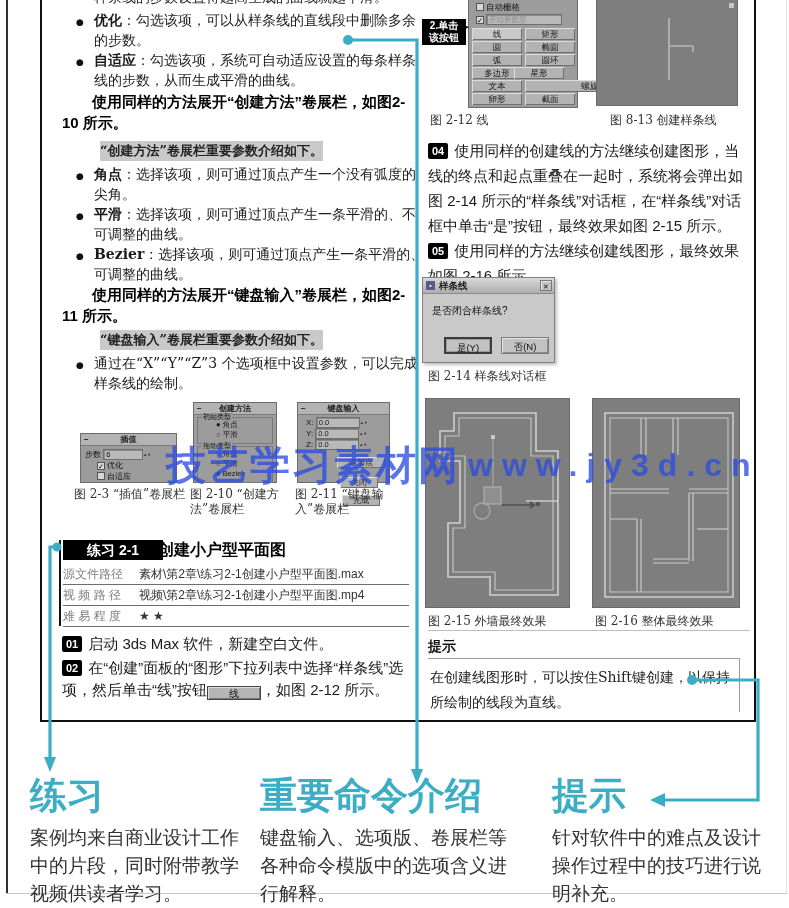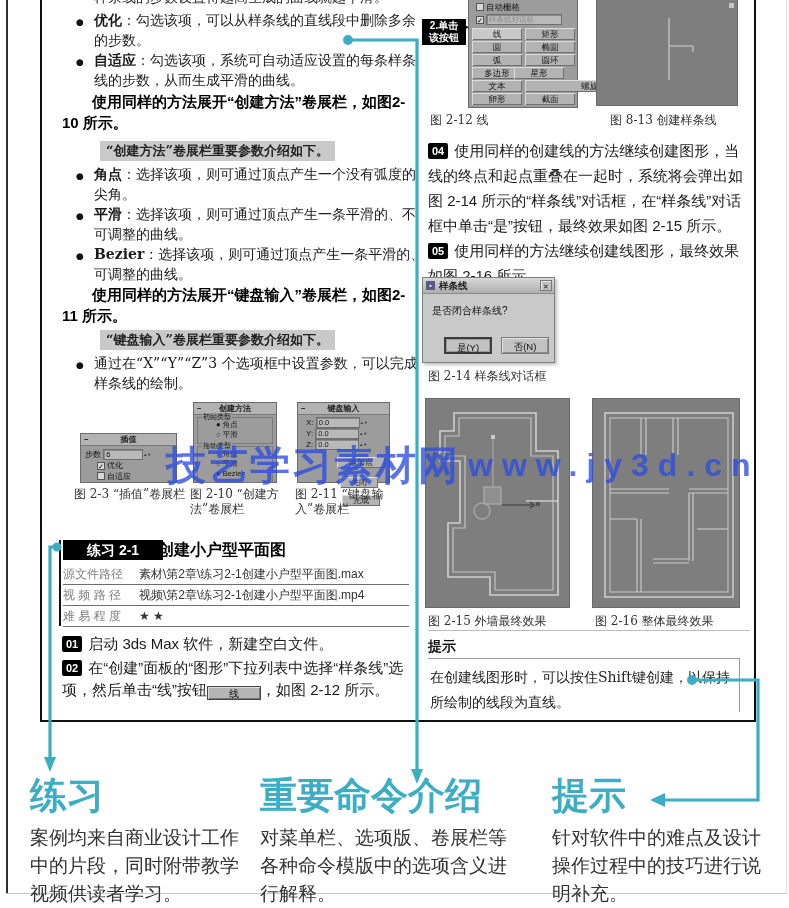--- a/index.html
+++ b/index.html
@@ -13,21 +13,21 @@
   .frame-bottom{left:6px;top:893px;width:781px;height:1px;background:#c9c9c9;}
   .frame-right{left:786px;top:0;width:1px;height:893px;background:#e4e4e4;}
   
   .page-border{left:40px;top:-14px;width:716px;height:736px;border:2px solid #101010;box-sizing:border-box;background:#fff;}
   
   .col-left{left:62px;top:0;width:350px;height:722px;}
   .col-right{left:428px;top:0;width:325px;height:722px;}
   .blt{position:absolute;left:12px;width:332px;padding-left:20px;font:14px/20px "DejaVu Serif",serif;color:#1b1b1b;}
   .blt .dot{position:absolute;left:2px;top:2px;font-size:9px;color:#111;}
   .para{position:absolute;left:0;width:350px;font-weight:bold;font-size:15px;line-height:21px;color:#000;text-indent:2em;}
-  .hl{position:absolute;left:38px;background:#c9c9c9;font:bold 13px/16px "DejaVu Serif",serif;color:#222;padding:2px 6px;white-space:nowrap;}
+  .hl{position:absolute;left:38px;background:#c9c9c9;font:bold 13px/16px "DejaVu Serif",serif;color:#222;padding:2px 0;white-space:nowrap;}
   .cap{position:absolute;font:12px/15px "DejaVu Serif",serif;color:#333;}
   .stepline{position:absolute;left:0;font-size:15px;color:#1a1a1a;}
   .stepnum{display:inline-block;background:#000;color:#fff;font:bold 11px/14px "Liberation Sans",sans-serif;padding:1px 4px;border-radius:2px;margin-right:6px;vertical-align:1px;}
   
   .ex-rule{position:absolute;left:-3px;top:540px;width:2px;height:86px;background:#111;}
   .ex-badge{position:absolute;left:1px;top:540px;background:#000;color:#fff;font:bold 14px/18px "Liberation Sans",sans-serif;padding:1px 24px;}
   .ex-title{position:absolute;left:96px;top:540px;font:bold 16px/20px "Liberation Sans",sans-serif;color:#000;}
   .ex-row{position:absolute;left:1px;width:346px;height:20px;border-bottom:1px solid #6e6e6e;font-size:12px;line-height:20px;}
   .ex-row .lb{color:#808080;display:inline-block;width:76px;}
   .ex-row .vl{color:#333;}
@@ -175,21 +175,21 @@
   </div>
 </div>
 
 <div class="abs col-right">
 
   <div class="mxpanel" style="left:40px;top:0;width:110px;height:108px;border-top:none;">
     <div class="mxrow" style="margin-top:2px;padding-left:7px;font-size:8.5px;">
       <span class="cbx"></span><span>自动栅格</span>
     </div>
     <div class="mxrow" style="padding-left:7px;font-size:8.5px;margin-top:1px;">
-      <span class="cbx">✓</span><span class="mxfield" style="width:70px;color:#8d8d8d;">样条线对话框</span>
+      <span class="cbx">✓</span><span class="mxfield" style="width:70px;color:#8d8d8d;">开始新图形</span>
     </div>
     <div style="position:relative;height:80px;margin-top:3px;">
       <span class="f12btn sel" style="left:3px;top:0;">线</span>
       <span class="f12btn" style="left:56px;top:0;">矩形</span>
       <span class="f12btn" style="left:3px;top:13px;">圆</span>
       <span class="f12btn" style="left:56px;top:13px;">椭圆</span>
       <span class="f12btn" style="left:3px;top:26px;">弧</span>
       <span class="f12btn" style="left:56px;top:26px;">圆环</span>
       <span class="f12btn" style="left:3px;top:39px;">多边形</span>
       <span class="f12btn" style="left:45px;top:39px;">星形</span>
@@ -269,21 +269,21 @@
 </div>
 
 <div class="watermark">
   <span class="wm-cjk">技艺学习素材网</span><span class="wm-latin">www.jy3d.cn</span>
 </div>
 
 <div class="fhead" style="left:30px;top:776px;">练习</div>
 <div class="fbody" style="left:30px;top:824px;width:222px;">案例均来自商业设计工作中的片段，同时附带教学视频供读者学习。</div>
 
 <div class="fhead" style="left:260px;top:776px;">重要命令介绍</div>
-<div class="fbody" style="left:260px;top:824px;width:252px;">对菜单栏、选项版、卷展栏等各种命令模版中的选项含义进行解释。</div>
+<div class="fbody" style="left:260px;top:824px;width:252px;">键盘输入、选项版、卷展栏等各种命令模版中的选项含义进行解释。</div>
 
 <div class="fhead" style="left:552px;top:776px;">提示</div>
 <div class="fbody" style="left:552px;top:824px;width:215px;">针对软件中的难点及设计操作过程中的技巧进行说明补充。</div>
 
 <svg class="ann" width="789" height="908">
 
   <circle cx="57" cy="547" r="4.5" fill="#3badc4"></circle>
   <path d="M57,547 H50 V758" stroke="#3badc4" stroke-width="3.2" fill="none"></path>
   <polygon points="44,757 56,757 50,772" fill="#3badc4"></polygon>
 

